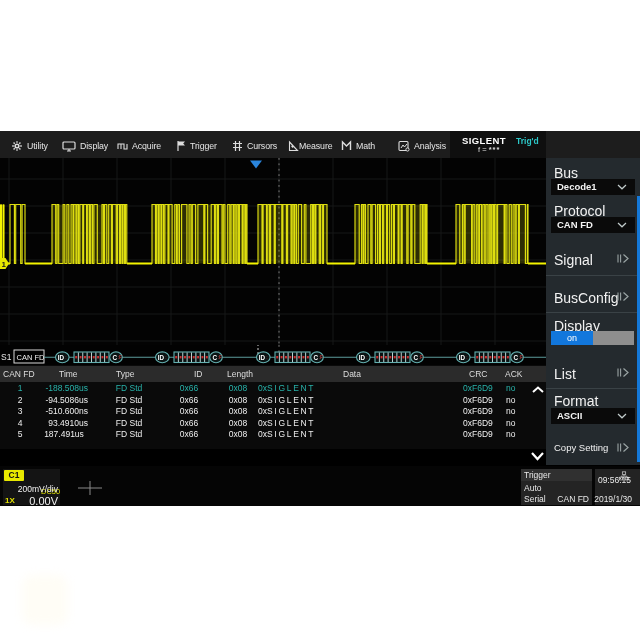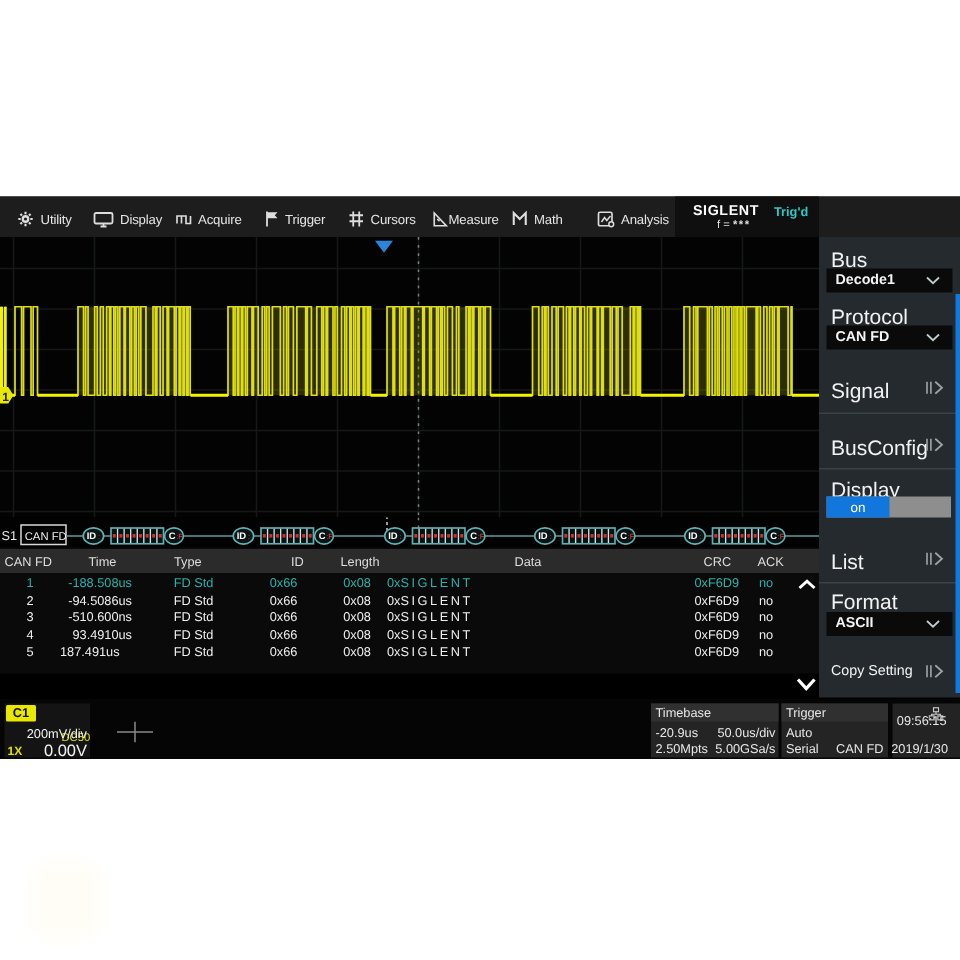--- a/index.html
+++ b/index.html
@@ -279,21 +279,21 @@
         <span class="abs" style="left:40px;width:48px;text-align:right">93.4910us</span>
         <span class="abs" style="left:105px;width:48px;text-align:center">FD Std</span>
         <span class="abs" style="left:170px;width:38px;text-align:center">0x66</span>
         <span class="abs" style="left:219px;width:38px;text-align:center">0x08</span>
         <span class="abs" style="left:258px">0xS I G L E N T</span>
         <span class="abs" style="left:463px">0xF6D9</span>
         <span class="abs" style="left:506px">no</span>
       </div>
 <div class="trow" style="top:63.5px;height:11.5px;color:#efefef">
         <span class="abs" style="left:0;width:40px;text-align:center">5</span>
-        <span class="abs" style="left:40px;width:48px;text-align:left">187.491us</span>
+        <span class="abs" style="left:40px;width:48px;text-align:center">187.491us</span>
         <span class="abs" style="left:105px;width:48px;text-align:center">FD Std</span>
         <span class="abs" style="left:170px;width:38px;text-align:center">0x66</span>
         <span class="abs" style="left:219px;width:38px;text-align:center">0x08</span>
         <span class="abs" style="left:258px">0xS I G L E N T</span>
         <span class="abs" style="left:463px">0xF6D9</span>
         <span class="abs" style="left:506px">no</span>
       </div>
 <svg class="abs" style="left:531px;top:20px" width="14" height="9" viewBox="0 0 14 9">
         <path d="M2 7l5-4.5L12 7" fill="none" stroke="#fff" stroke-width="2"></path>
       </svg>
@@ -307,29 +307,20 @@
 <div class="bbox" style="left:3px;top:3px;width:57px;height:36px;background:#141414">
 <div class="abs" style="left:1px;top:1px;width:20px;height:11px;background:#e8e800;color:#111;font-weight:bold;text-align:center;line-height:11px;font-size:8.5px;border-radius:1px">C1</div>
 <div class="abs" style="left:38px;top:18px;color:#e0e000;font-size:7.5px;font-weight:normal">DC50</div>
 <div class="abs" style="right:2px;top:15px;color:#f2f2f2;font-size:8.5px">200mV/div</div>
 <div class="abs" style="left:2px;top:27px;color:#e0e000;font-size:8px;font-weight:bold">1X</div>
 <div class="abs" style="right:2px;top:26px;color:#f2f2f2;font-size:11px">0.00V</div>
 </div>
 <svg class="abs" style="left:78px;top:15px" width="24" height="14" viewBox="0 0 24 14">
         <path d="M0 7h24M12 0v14" stroke="#8a8a8a" stroke-width="1"></path>
       </svg>
-<div class="bbox" style="left:434px;top:3px;width:85px;height:36px;background:#242424">
-<div class="abs" style="left:0;top:0;width:85px;height:12px;background:#303030">
-          <span style="position:absolute;left:3px;top:1px;font-size:8.5px">Timebase</span>
-        </div>
-<div class="abs" style="left:3px;top:14px">-20.9us</div>
-<div class="abs" style="right:2px;top:14px">50.0us/div</div>
-<div class="abs" style="left:3px;top:25px">2.50Mpts</div>
-<div class="abs" style="right:2px;top:25px">5.00GSa/s</div>
-</div>
 <div class="bbox" style="left:521px;top:3px;width:71px;height:36px;background:#242424">
 <div class="abs" style="left:0;top:0;width:71px;height:12px;background:#303030">
           <span style="position:absolute;left:3px;top:1px;font-size:8.5px">Trigger</span>
         </div>
 <div class="abs" style="left:3px;top:14px">Auto</div>
 <div class="abs" style="left:3px;top:25px">Serial</div>
 <div class="abs" style="right:3px;top:25px">CAN FD</div>
 </div>
 <div class="bbox" style="left:595px;top:3px;width:45px;height:36px;background:#232323">
 <svg class="abs" style="left:24px;top:2px" width="10" height="10" viewBox="0 0 12 11">

